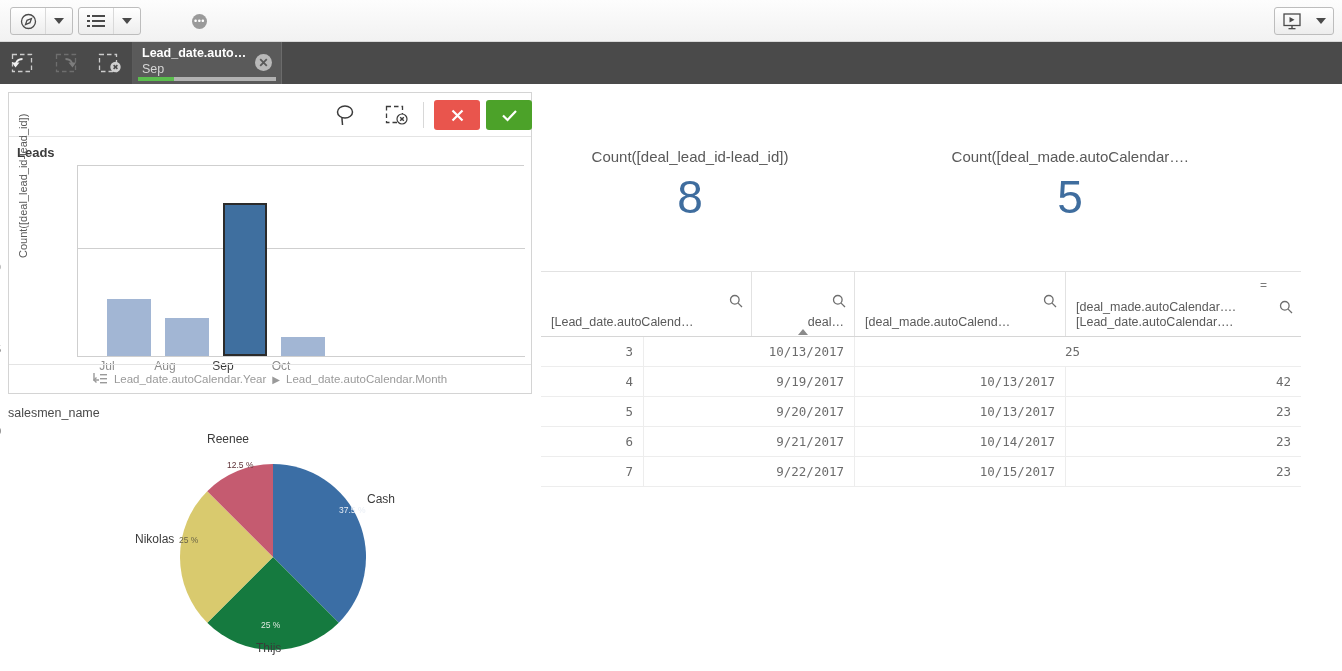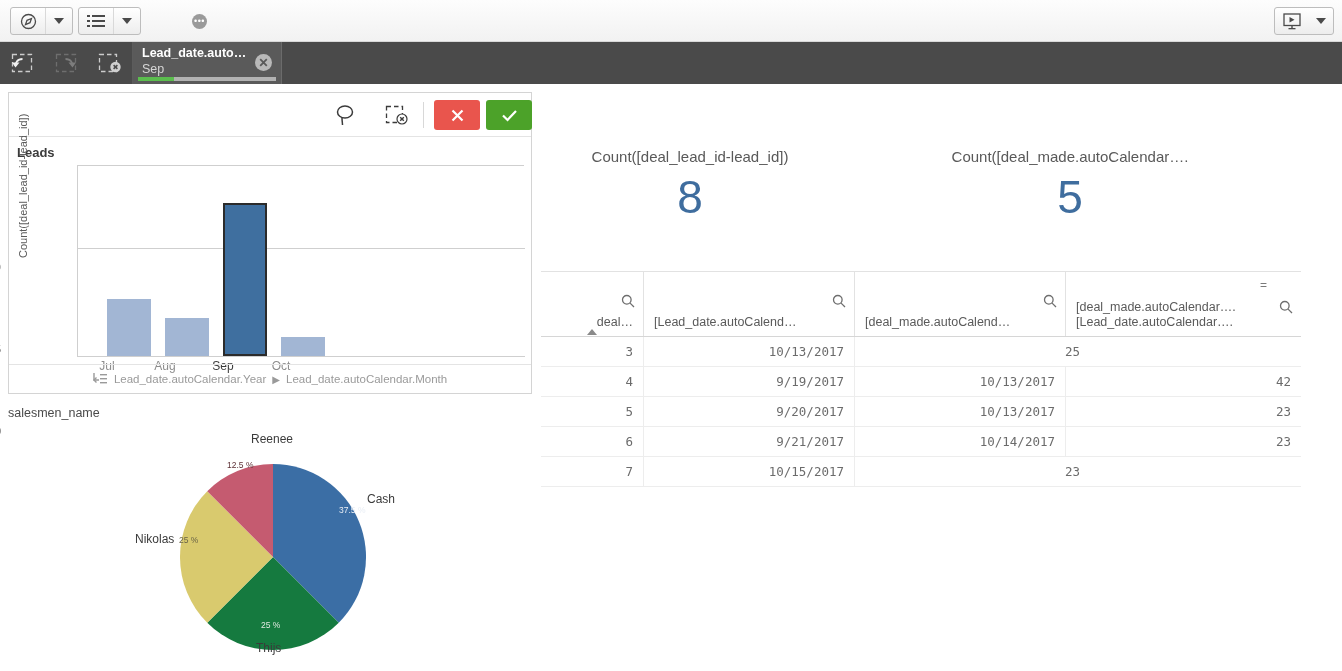--- a/index.html
+++ b/index.html
@@ -402,60 +402,60 @@
 
       <path id="slice-0" d="M95,95 L95,2 A93,93 0 0,1 160.77,160.77 Z" fill="#3b6ea5"></path>
       <path id="slice-1" d="M95,95 L160.77,160.77 A93,93 0 0,1 29.23,160.77 Z" fill="#157a3f"></path>
       <path id="slice-2" d="M95,95 L29.23,160.77 A93,93 0 0,1 29.23,29.23 Z" fill="#d9ca6e"></path>
       <path id="slice-3" d="M95,95 L29.23,29.23 A93,93 0 0,1 95,2 Z" fill="#c55b70"></path>
     </svg>
 
     <div class="pie-leg" style="left:359px;top:92px;">Cash</div>
     <div class="pie-leg" style="left:248px;top:241px;">Thijs</div>
     <div class="pie-leg" style="left:127px;top:132px;">Nikolas</div>
-    <div class="pie-leg" style="left:199px;top:32px;margin-left:44px;">Reenee</div>
+    <div class="pie-leg" style="left:199px;top:32px;">Reenee</div>
 
     <div class="pie-pct" style="left:331px;top:105px;color:#e9eef5;">37.5 %</div>
     <div class="pie-pct" style="left:253px;top:220px;color:#dfe9e0;">25 %</div>
     <div class="pie-pct" style="left:171px;top:135px;color:#6b6547;">25 %</div>
     <div class="pie-pct" style="left:219px;top:60px;color:#5d3036;">12.5 %</div>
   </div>
 
   <div class="kpi" style="left:540px;top:148px;width:300px;">
     <div class="kpi-title">Count([deal_lead_id-lead_id])</div>
     <div class="kpi-value">8</div>
   </div>
 
   <div class="kpi" style="left:920px;top:148px;width:300px;">
     <div class="kpi-title">Count([deal_made.autoCalendar….</div>
     <div class="kpi-value">5</div>
   </div>
 
   <div class="tbl">
     <div class="tbl-head">
+
+      <div class="th c1">
+        <div class="th-text">[Lead_date.autoCalend…</div>
+        <span class="th-search">
+          <svg width="14" height="14" viewBox="0 0 14 14">
+              <circle cx="5.8" cy="5.8" r="4.3" fill="none" stroke="#6e6e6e" stroke-width="1.3"></circle>
+              <path d="M9.1 9.1 L13 13" stroke="#6e6e6e" stroke-width="1.3"></path>
+            </svg>
+        </span>
+      </div>
 
       <div class="th num c0">
         <div class="th-text">deal…</div>
         <span class="th-search">
           <svg width="14" height="14" viewBox="0 0 14 14">
               <circle cx="5.8" cy="5.8" r="4.3" fill="none" stroke="#6e6e6e" stroke-width="1.3"></circle>
               <path d="M9.1 9.1 L13 13" stroke="#6e6e6e" stroke-width="1.3"></path>
             </svg>
         </span>
         <div class="sort-tri"></div>
-      </div>
-
-      <div class="th c1">
-        <div class="th-text">[Lead_date.autoCalend…</div>
-        <span class="th-search">
-          <svg width="14" height="14" viewBox="0 0 14 14">
-              <circle cx="5.8" cy="5.8" r="4.3" fill="none" stroke="#6e6e6e" stroke-width="1.3"></circle>
-              <path d="M9.1 9.1 L13 13" stroke="#6e6e6e" stroke-width="1.3"></path>
-            </svg>
-        </span>
       </div>
 
       <div class="th c2">
         <div class="th-text">[deal_made.autoCalend…</div>
         <span class="th-search">
           <svg width="14" height="14" viewBox="0 0 14 14">
               <circle cx="5.8" cy="5.8" r="4.3" fill="none" stroke="#6e6e6e" stroke-width="1.3"></circle>
               <path d="M9.1 9.1 L13 13" stroke="#6e6e6e" stroke-width="1.3"></path>
             </svg>
         </span>
@@ -493,19 +493,20 @@
           <div class="td c3">23</div>
         </div>
         <div class="tr">
           <div class="td c0">6</div>
           <div class="td c1">9/21/2017</div>
           <div class="td c2">10/14/2017</div>
           <div class="td c3">23</div>
         </div>
         <div class="tr">
           <div class="td c0">7</div>
+          <div class="td c1">9/22/2017</div>
           <div class="td c2">10/15/2017</div>
           <div class="td c3">23</div>
         </div>
       </div>
   </div>
 
 </div>
 
 </body></html>

